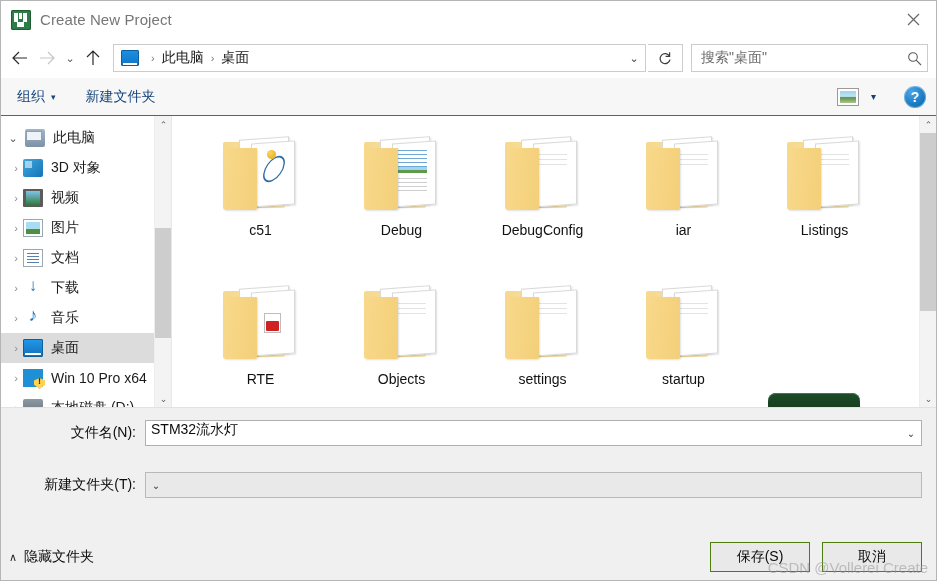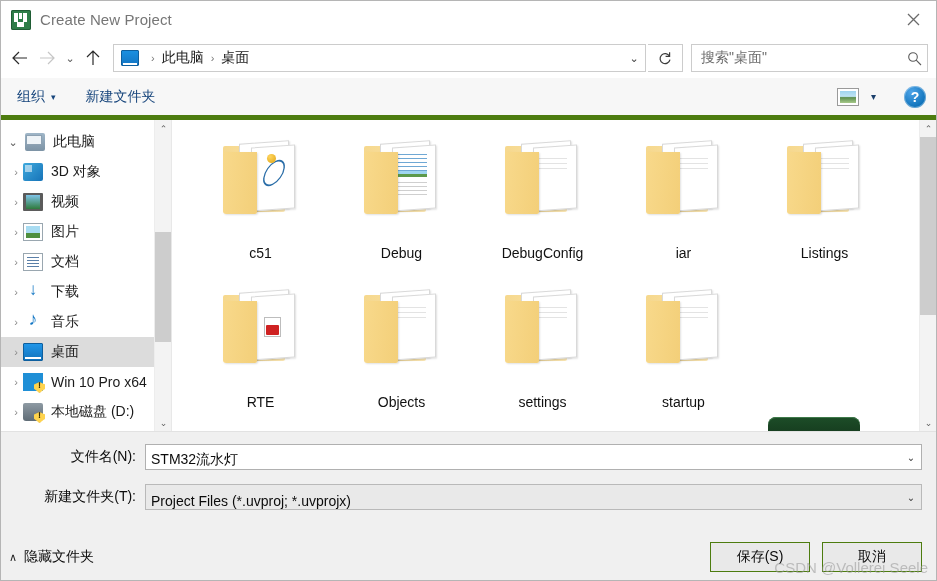--- a/index.html
+++ b/index.html
@@ -125,21 +125,21 @@
   }
   .searchbox .mag {
     width: 26px; display:flex; align-items:center; justify-content:center; color:#5c5c5c;
   }
 
   
   .commandbar {
     height: 37px; flex: 0 0 37px;
     display: flex; align-items: center;
     background: #f7f7f7;
-    border-bottom: 5px solid #4d7c0f;
+    border-bottom: 1px solid #4d7c0f;
     padding: 0 10px 0 16px;
   }
   .cmd-item {
     font-size: 14px; color: #17457c;
     margin-right: 30px;
     display: flex; align-items: center; gap: 6px;
     white-space: nowrap;
   }
   .cmd-caret { font-size: 9px; color: #17457c; }
   .cmd-spacer { flex: 1 1 auto; }
@@ -243,21 +243,20 @@
     border-left: 1px solid #e8e8e8;
   }
   .grid {
     padding: 14px 0 0 18px;
     display: flex; flex-wrap: wrap;
   }
   .file-item {
     width: 141px; height: 145px;
     display:flex; flex-direction:column; align-items:center;
     padding-top: 4px;
-    gap: 19px;
   }
   .folder {
     width: 88px; height: 78px; position: relative;
   }
   
   .folder .back {
     position:absolute; left:6px; top:8px; width:62px; height:66px;
     background: linear-gradient(100deg,#f6d88d,#fbe7b4);
     border-radius: 2px 4px 2px 2px;
   }
@@ -344,34 +343,34 @@
   }
 
   
   .formarea {
     flex: 0 0 auto;
     background: #f0f0f0;
     padding: 12px 0 10px 0;
   }
   .form-row {
     display:flex; align-items:center;
-    height: 26px; margin-bottom: 14px;
+    height: 26px; margin-bottom: 26px;
     padding-right: 14px;
   }
   .form-label {
     flex: 0 0 auto; width: 135px;
     text-align: right; padding-right: 9px;
     font-size: 14px; color: #0b0b0b;
     white-space: nowrap;
   }
   .combo {
     flex: 1 1 auto; height: 26px;
     border: 1px solid #b0b0b0;
     background: #ffffff;
-    display:flex; align-items:flex-end;
+    display:flex; align-items:flex-start;
     box-sizing: border-box;
     min-width: 0;
   }
   .combo.readonly { background: #e9e9e9; border-color:#b9b9b9; }
   .combo .val {
     flex:1 1 auto; padding-left: 5px; font-size: 14px; color:#0b0b0b;
     white-space: nowrap; overflow:hidden;
   }
   .combo .drop {
     flex: 0 0 auto; width: 20px; height:100%;
@@ -653,30 +652,29 @@
     <div class="form-row">
       <div class="form-label">文件名(N):</div>
       <div class="combo">
         <div class="val">STM32流水灯</div>
         <div class="drop">⌄</div>
       </div>
     </div>
     <div class="form-row">
       <div class="form-label">新建文件夹(T):</div>
       <div class="combo readonly">
-        <div class="val">Project Files (*.uvproj; *.uvprojx)</div>
         <div class="drop">⌄</div>
       </div>
     </div>
   </div>
 
   <div class="footer">
     <div class="hide-folders">
       <span class="hf-caret">∧</span>
       <span>隐藏文件夹</span>
     </div>
     <div class="footer-spacer"></div>
     <div class="btn">保存(S)</div>
     <div class="btn">取消</div>
-    <div class="watermark">CSDN @Vollerei Seele</div>
+    <div class="watermark">CSDN @Vollerei Create</div>
   </div>
 
 </div>
 
 </body></html>

